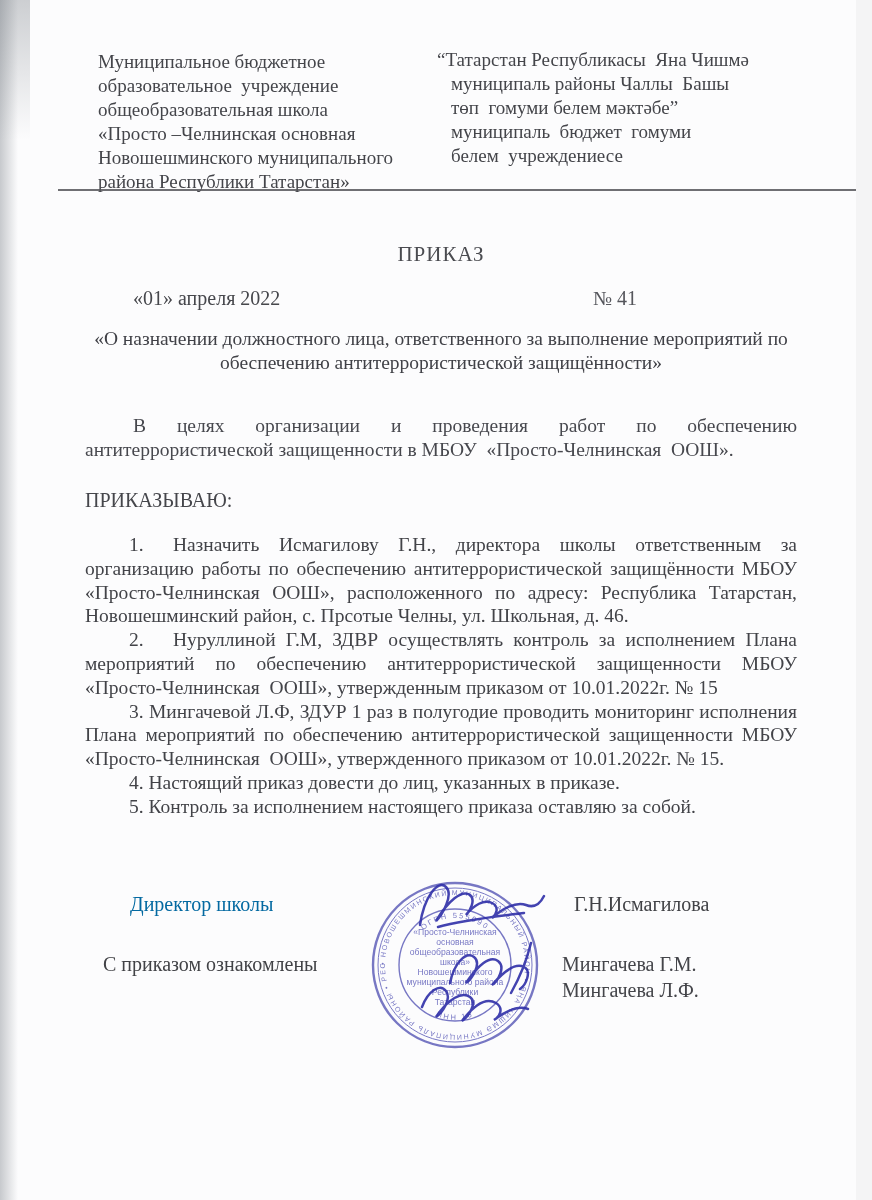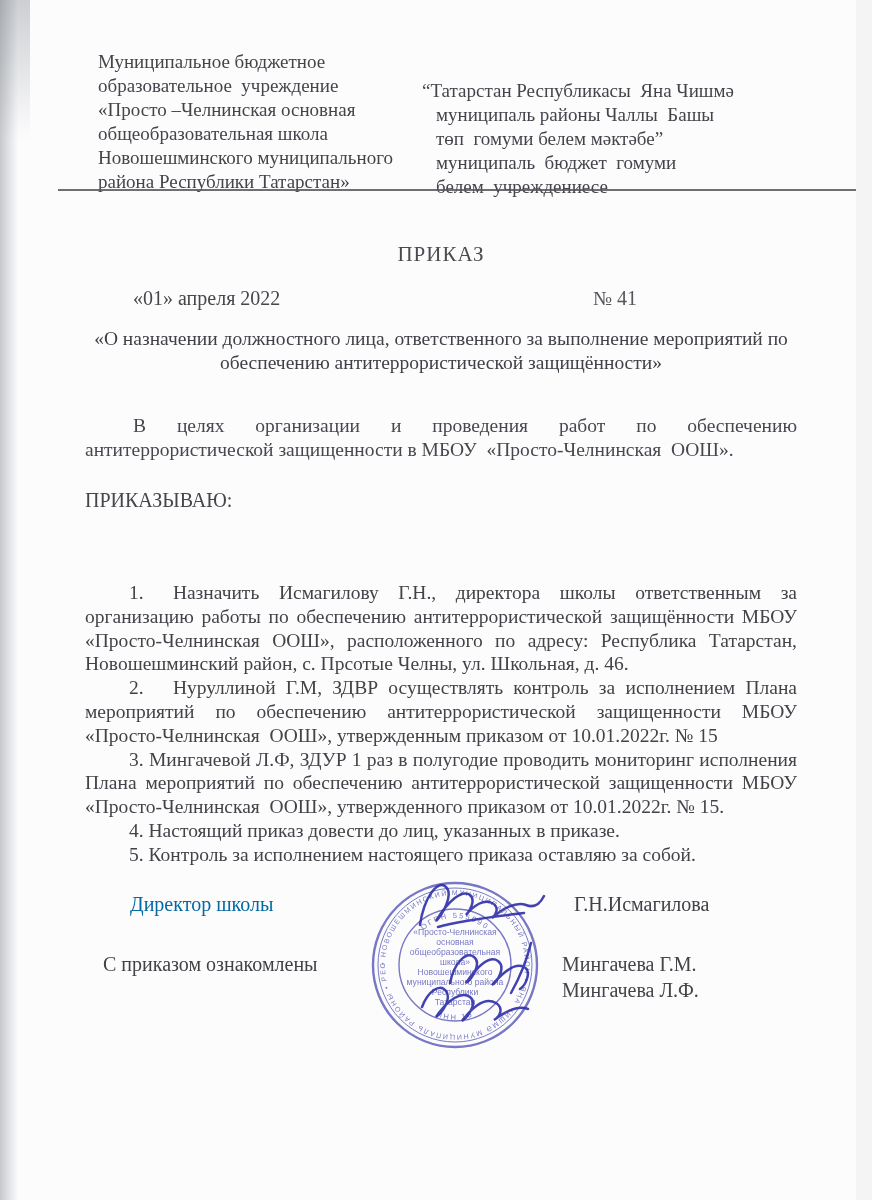--- a/index.html
+++ b/index.html
@@ -19,21 +19,21 @@
     pointer-events:none;
   }
   .scan-corner{
     position:absolute;left:0;top:0;width:30px;height:140px;
     background:linear-gradient(180deg,rgba(95,102,110,.30),rgba(95,102,110,0));
     pointer-events:none;
   }
   .abs{position:absolute;}
   .hdr{font-size:19px;line-height:24px;color:#44454a;}
   .hdr-left{left:98px;top:50px;width:345px;}
-  .hdr-right{left:422px;top:48px;width:350px;margin-top:31px;}
+  .hdr-right{left:437px;top:48px;width:350px;}
   .hdr-right div{padding-left:14px;}
   .hdr-right div:first-child{padding-left:0;}
   .rule{
     left:58px;top:189px;width:808px;height:0;
     border-top:2px solid #56565a;
     opacity:.85;
   }
   .title{
     left:85px;top:242px;width:712px;text-align:center;
     font-size:21px;letter-spacing:1px;color:#4a4b50;
@@ -46,40 +46,40 @@
   }
   .intro{
     left:85px;top:414px;width:712px;
     font-size:19.5px;line-height:23.8px;
     text-align:justify;text-indent:48px;color:#47484e;
   }
   .command{
     left:85px;top:489px;width:712px;text-align:left;
     font-size:20px;color:#45464b;
   }
-  .items{left:85px;top:533px;width:712px;font-size:19.5px;line-height:23.8px;margin-top:48px;}
+  .items{left:85px;top:533px;width:712px;font-size:19.5px;line-height:23.8px;}
   .items p{margin:0;text-align:justify;text-indent:44px;color:#424348;}
   .sig-label-1{left:130px;top:893px;font-size:20px;color:#0369a1;}
   .sig-name-1{left:574px;top:893px;font-size:20px;color:#414246;}
   .sig-label-2{left:103px;top:953px;font-size:20px;color:#414246;}
   .ack-names{left:562px;top:951px;font-size:20px;line-height:26px;color:#44454a;}
   .stampwrap{left:350px;top:853px;width:260px;height:225px;}
 </style>
 </head>
 <body>
 
 <div class="page">
   <div class="scan-edge"></div>
   <div class="scan-corner"></div>
 
   <div class="abs hdr hdr-left">
     <div>Муниципальное бюджетное</div>
     <div>образовательное&nbsp; учреждение</div>
+    <div>общеобразовательная школа</div>
     <div>«Просто –Челнинская основная</div>
-    <div>общеобразовательная школа</div>
     <div>Новошешминского муниципального</div>
     <div>района Республики Татарстан»</div>
   </div>
   <div class="abs hdr hdr-right">
     <div>“Татарстан Республикасы&nbsp; Яна Чишмә</div>
     <div>муниципаль районы Чаллы&nbsp; Башы</div>
     <div>төп&nbsp; гомуми белем мәктәбе”</div>
     <div>муниципаль&nbsp; бюджет&nbsp; гомуми</div>
     <div>белем&nbsp; учреждениесе</div>
   </div>

